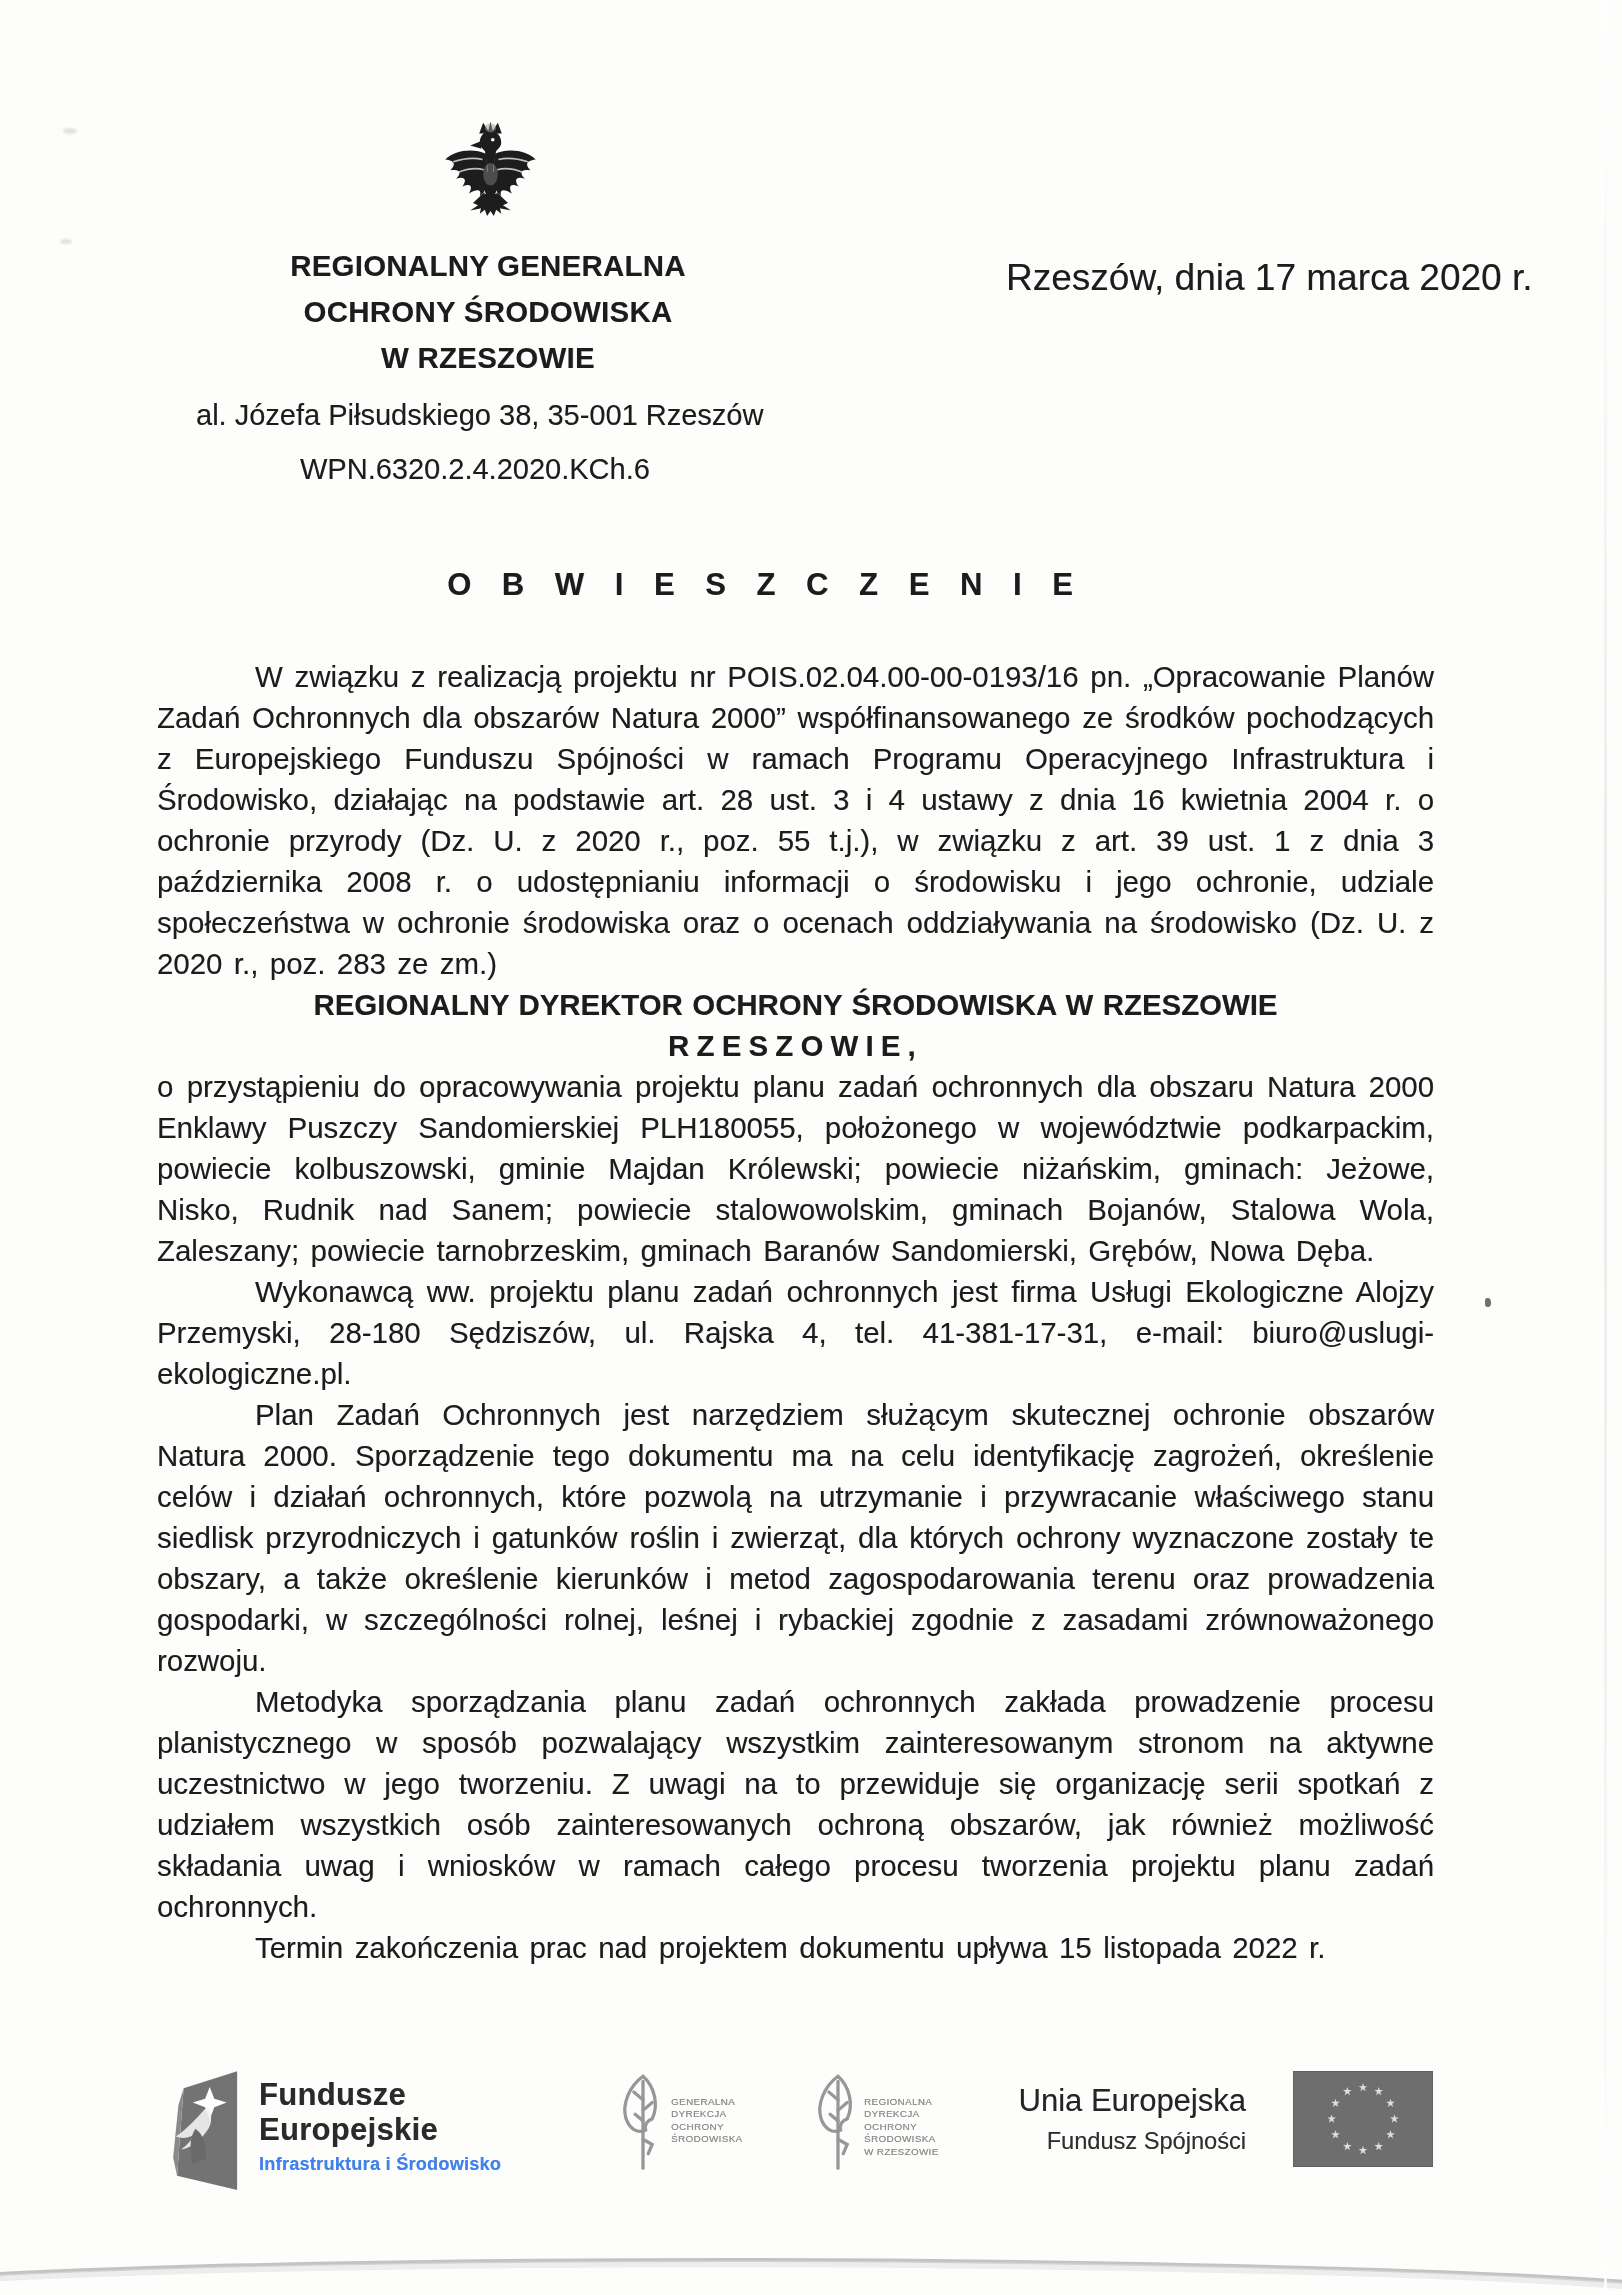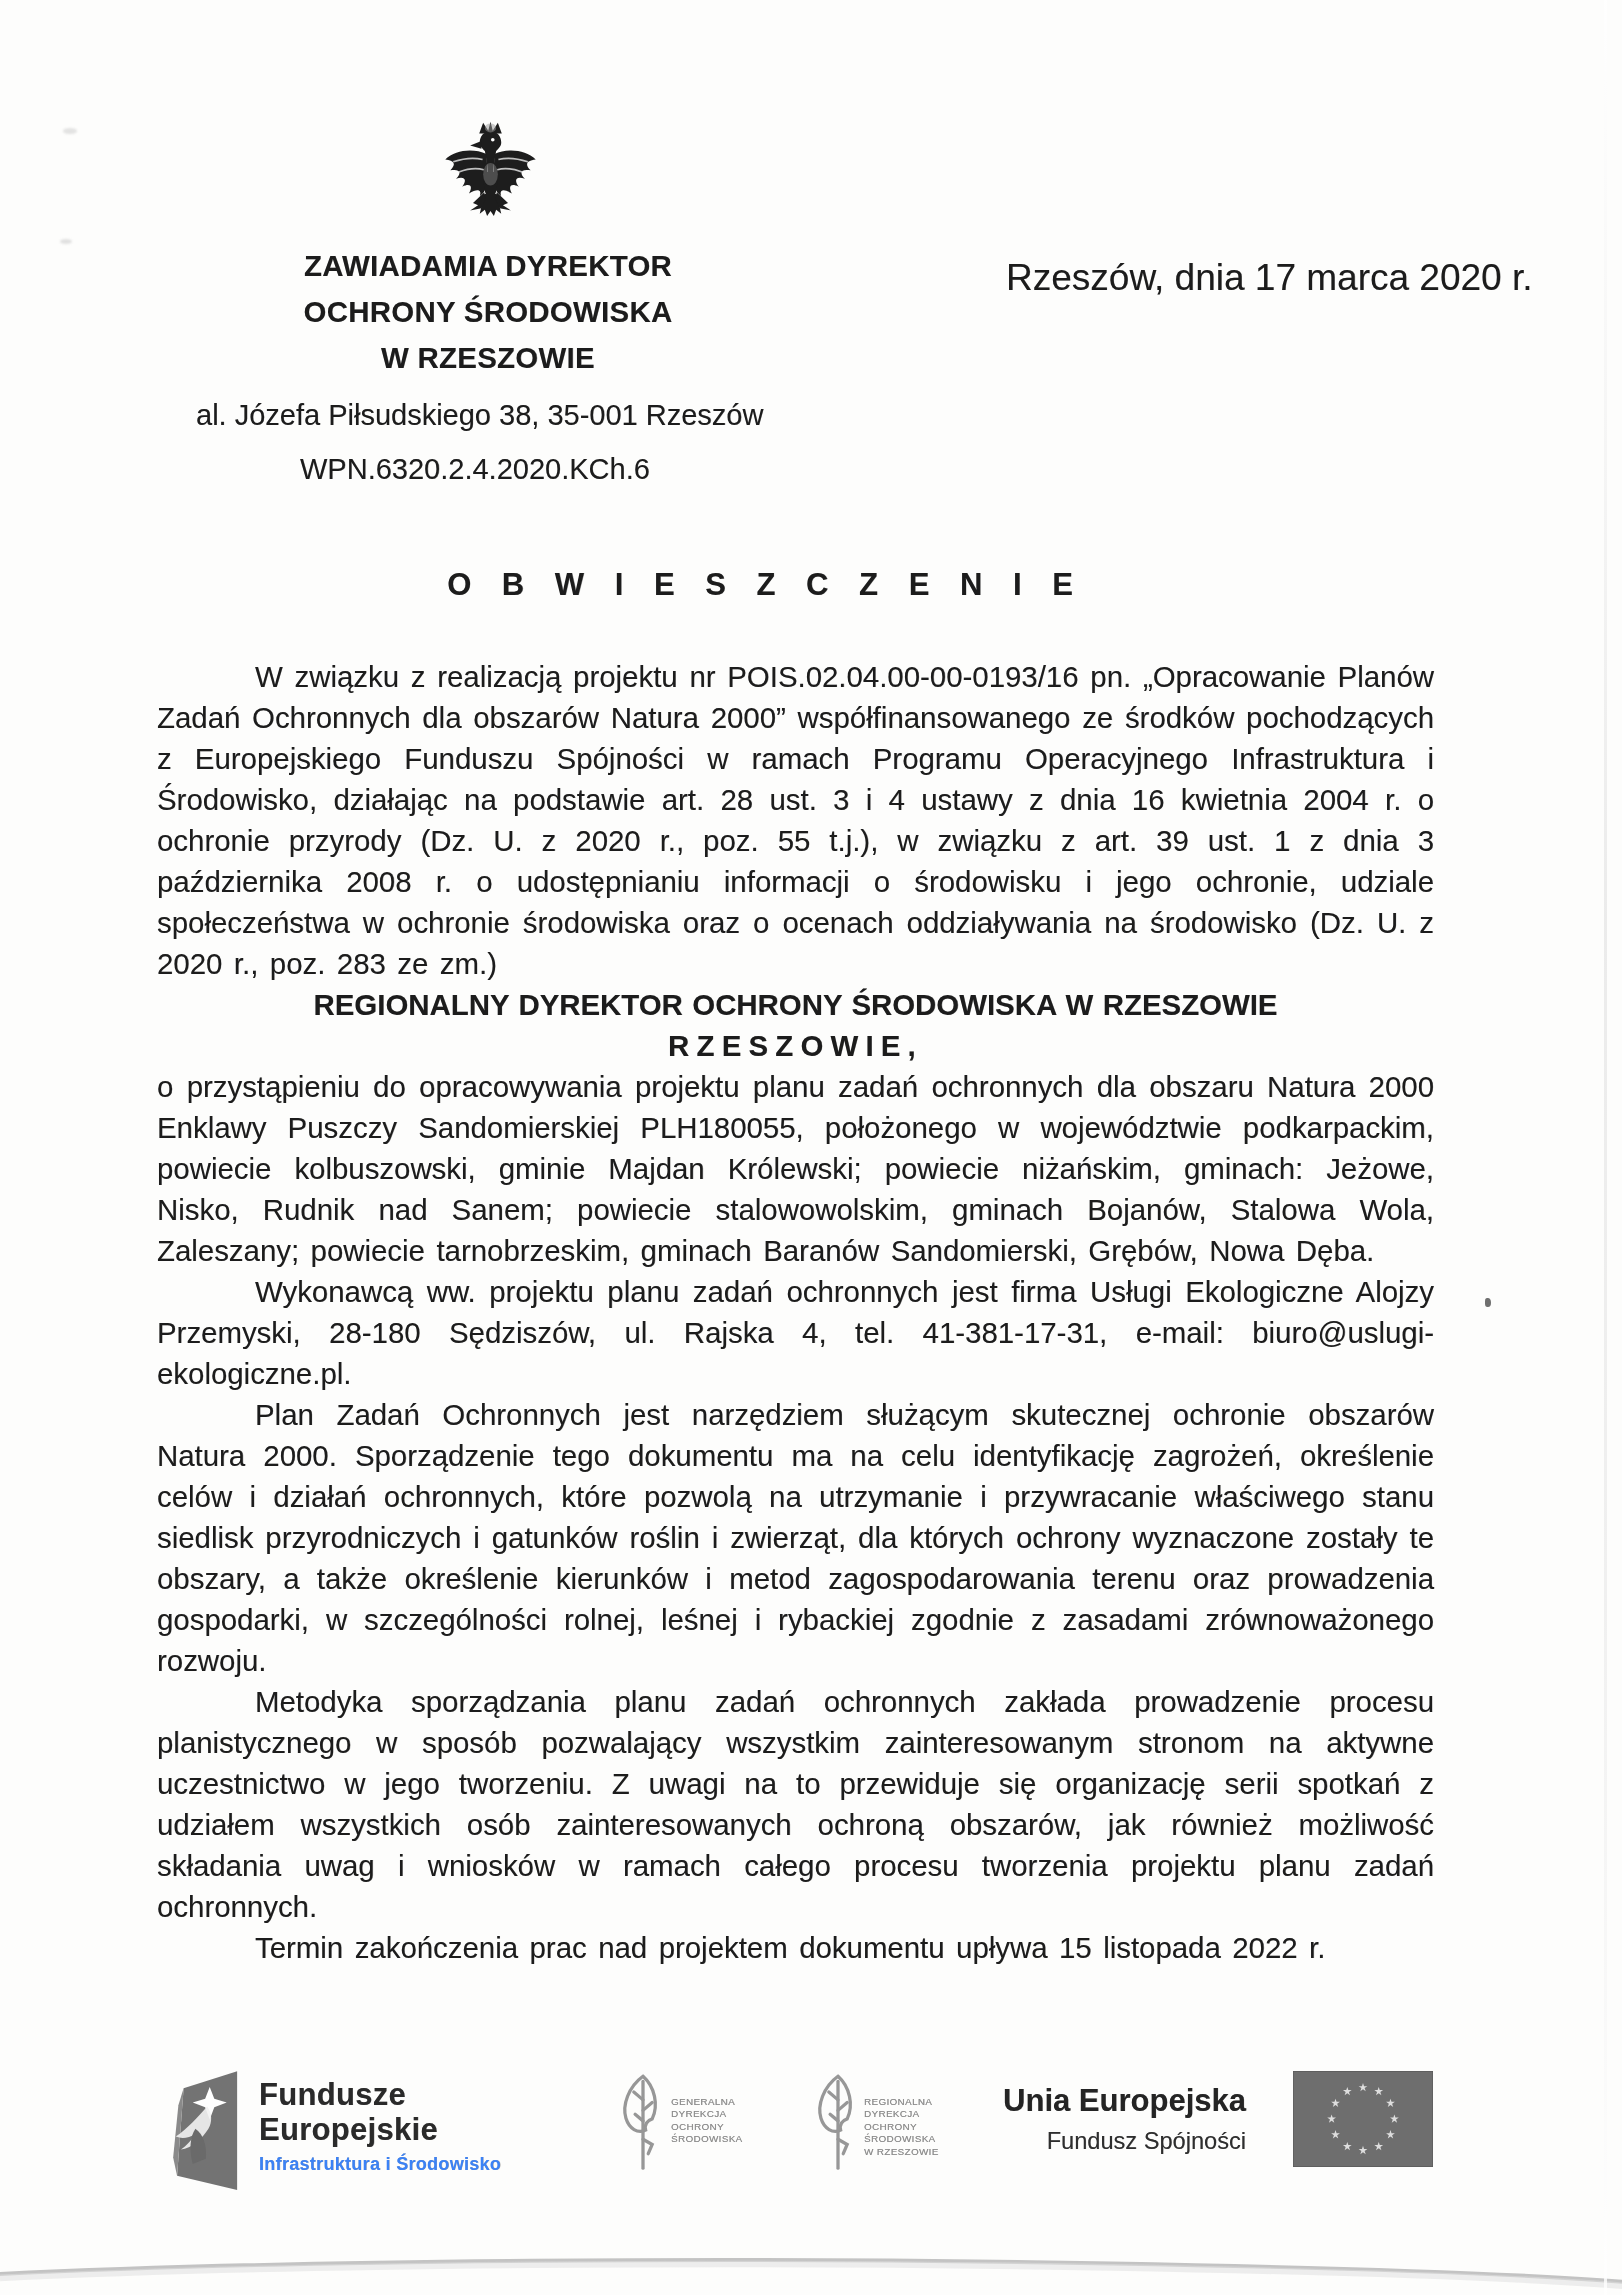--- a/index.html
+++ b/index.html
@@ -93,21 +93,21 @@
     position: absolute; top: 33px;
     font-size: 9.8px; line-height: 12.4px;
     color: #8d8d8d; letter-spacing: 0.4px;
     white-space: pre-line;
     filter: blur(0.4px);
   }
   .caption-1 { left: 662px; }
   .caption-2 { left: 855px; }
 
   .eu-text { position: absolute; left: 949px; top: 19.6px; width: 288px; text-align: right; }
-  .eu-title { font-size: 31px; font-weight: 700; color: #242424; }
+  .eu-title { font-size: 31px; font-weight: 400; color: #242424; }
   .eu-subtitle { font-size: 23.6px; color: #2e2e2e; margin-top: 9.2px; }
   .eu-flag { position: absolute; left: 1284px; top: 7.9px; width: 140px; height: 96px; }
 
   
   .scan-edge-line { position: absolute; left: 0; bottom: 0; width: 1623px; height: 46px; }
   .scan-streak-right {
     position: absolute; left: 1604px; top: 0; width: 3.3px; height: 2295px;
     background: linear-gradient(#ffffff 0%, #e7e7e7 40%, #ededed 70%, #ffffff 100%);
     opacity: 0.8;
   }
@@ -141,21 +141,21 @@
       <path d="M34,74 C52,68 70,66 86,70"></path>
       <path d="M44,92 C60,86 74,84 88,88"></path>
       <path d="M166,74 C148,68 130,66 114,70"></path>
       <path d="M156,92 C140,86 126,84 112,88"></path>
     </g>
     <ellipse cx="100" cy="96" rx="13" ry="20" fill="#8a8a8a" opacity="0.45"></ellipse>
     <ellipse cx="100" cy="14" rx="10" ry="8" fill="#9a9a9a" opacity="0.5"></ellipse>
   </svg>
 
   <div class="org-title">
-    <div>ZAWIADAMIA DYREKTOR</div>
+    <div>REGIONALNY GENERALNA</div>
     <div>OCHRONY ŚRODOWISKA</div>
     <div>W RZESZOWIE</div>
   </div>
 
   <div class="date-line">Rzeszów, dnia 17 marca 2020 r.</div>
 
   <div class="address-line">al. Józefa Piłsudskiego 38, 35-001 Rzeszów</div>
 
   <div class="case-number">WPN.6320.2.4.2020.KCh.6</div>
 

